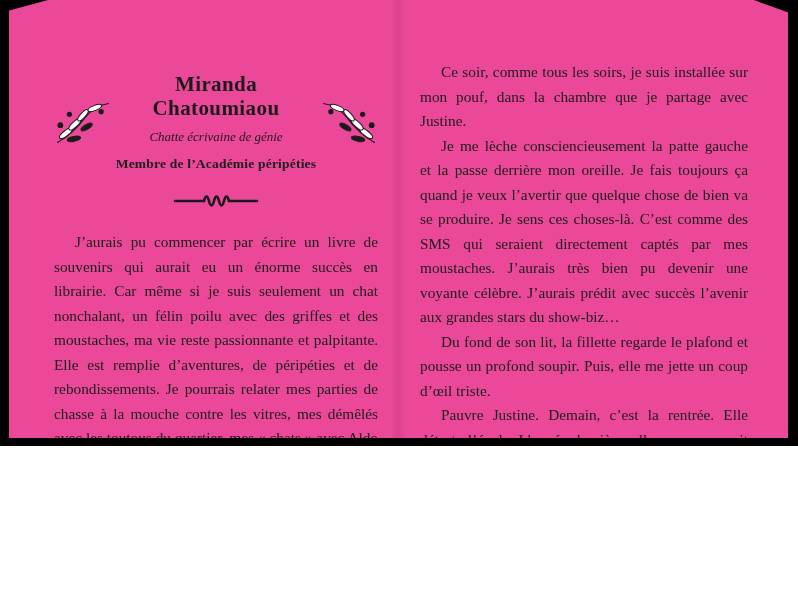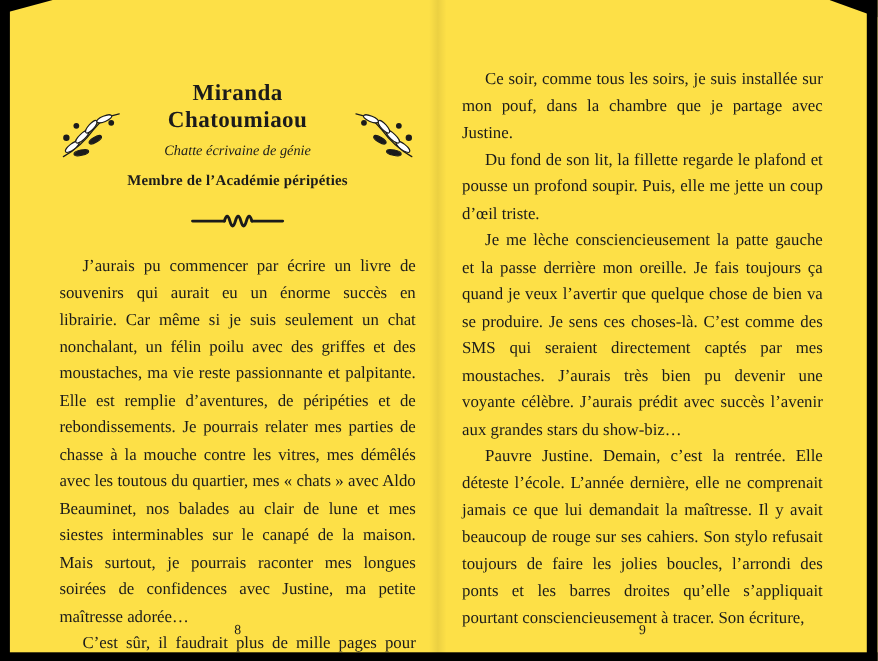--- a/index.html
+++ b/index.html
@@ -3,22 +3,22 @@
 <meta charset="utf-8">
 <style>
   html, body { margin: 0; padding: 0; }
   body {
     width: 798px; height: 601px;
     background: #ffffff;
     font-family: "Liberation Serif", "DejaVu Serif", serif;
   }
   .spread {
     position: relative;
-    width: 798px; height: 601px;
-    background: #fde047;
+    width: 798px; height: 446px;
+    background: #ec4899;
     color: #1b1b1b;
     overflow: hidden;
   }
 
   
   .edge { position: absolute; background: #000; }
   .edge-left   { left: 0; top: 0; width: 9px; height: 601px; }
   .edge-right  { right: 0; top: 0; width: 10px; height: 601px; }
   .edge-bottom { left: 0; bottom: 0; width: 798px; height: 8px; }
   .wedge-top-left {
@@ -139,22 +139,22 @@
 
     <div class="body-text" lang="fr">
       <p>J’aurais pu commencer par écrire un livre de souvenirs qui aurait eu un énorme succès en librairie. Car même si je suis seulement un chat nonchalant, un félin poilu avec des griffes et des moustaches, ma vie reste passionnante et palpitante. Elle est remplie d’aventures, de péripéties et de rebondissements. Je pourrais relater mes parties de chasse à la mouche contre les vitres, mes démêlés avec les toutous du quartier, mes « chats » avec Aldo Beauminet, nos balades au clair de lune et mes siestes interminables sur le canapé de la maison. Mais surtout, je pourrais raconter mes longues soirées de confidences avec Justine, ma petite maîtresse adorée…</p>
       <p>C’est sûr, il faudrait plus de mille pages pour écrire toute ma vie.</p>
     </div>
   </div>
 
   <div class="page-right">
     <div class="body-text" lang="fr">
       <p>Ce soir, comme tous les soirs, je suis installée sur mon pouf, dans la chambre que je partage avec Justine.</p>
+      <p>Je me lèche consciencieusement la patte gauche et la passe derrière mon oreille. Je fais toujours ça quand je veux l’avertir que quelque chose de bien va se produire. Je sens ces choses-là. C’est comme des SMS qui seraient directement captés par mes moustaches. J’aurais très bien pu devenir une voyante célèbre. J’aurais prédit avec succès l’avenir aux grandes stars du show-biz…</p>
       <p>Du fond de son lit, la fillette regarde le plafond et pousse un profond soupir. Puis, elle me jette un coup d’œil triste.</p>
-      <p>Je me lèche consciencieusement la patte gauche et la passe derrière mon oreille. Je fais toujours ça quand je veux l’avertir que quelque chose de bien va se produire. Je sens ces choses-là. C’est comme des SMS qui seraient directement captés par mes moustaches. J’aurais très bien pu devenir une voyante célèbre. J’aurais prédit avec succès l’avenir aux grandes stars du show-biz…</p>
       <p>Pauvre Justine. Demain, c’est la rentrée. Elle déteste l’école. L’année dernière, elle ne comprenait jamais ce que lui demandait la maîtresse. Il y avait beaucoup de rouge sur ses cahiers. Son stylo refusait toujours de faire les jolies boucles, l’arrondi des ponts et les barres droites qu’elle s’appliquait pourtant consciencieusement à tracer. Son écriture,</p>
     </div>
   </div>
 
   <div class="page-number left">8</div>
   <div class="page-number right">9</div>
 
   <div class="gutter-shadow"></div>
   <div class="edge edge-left"></div>
   <div class="edge edge-right"></div>

